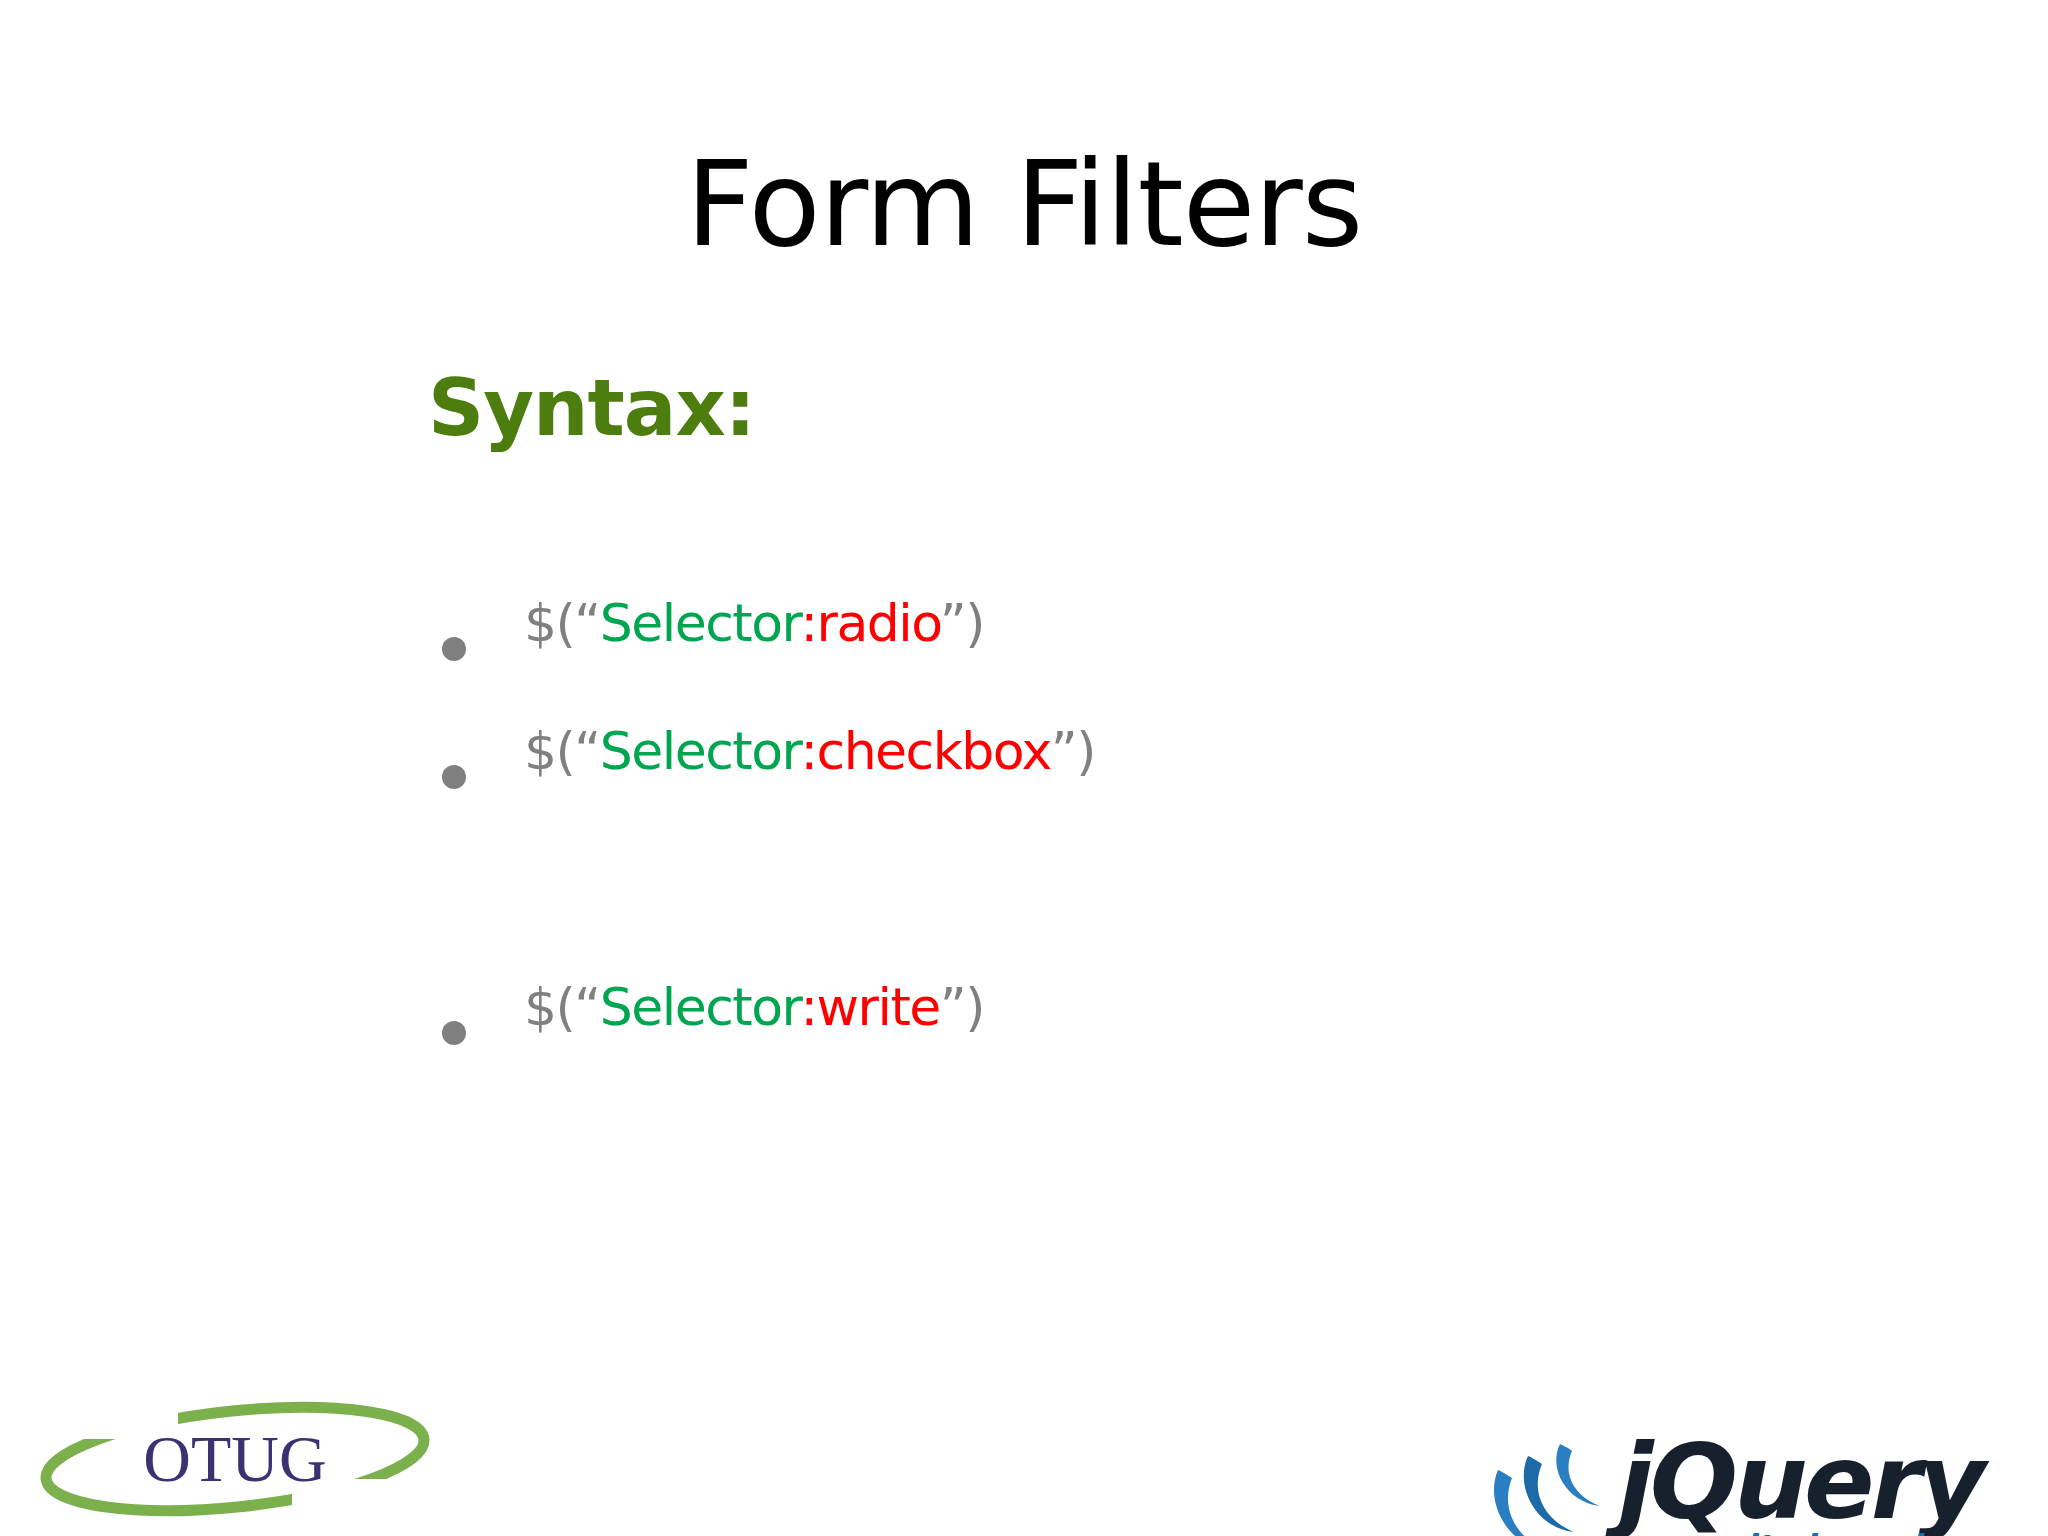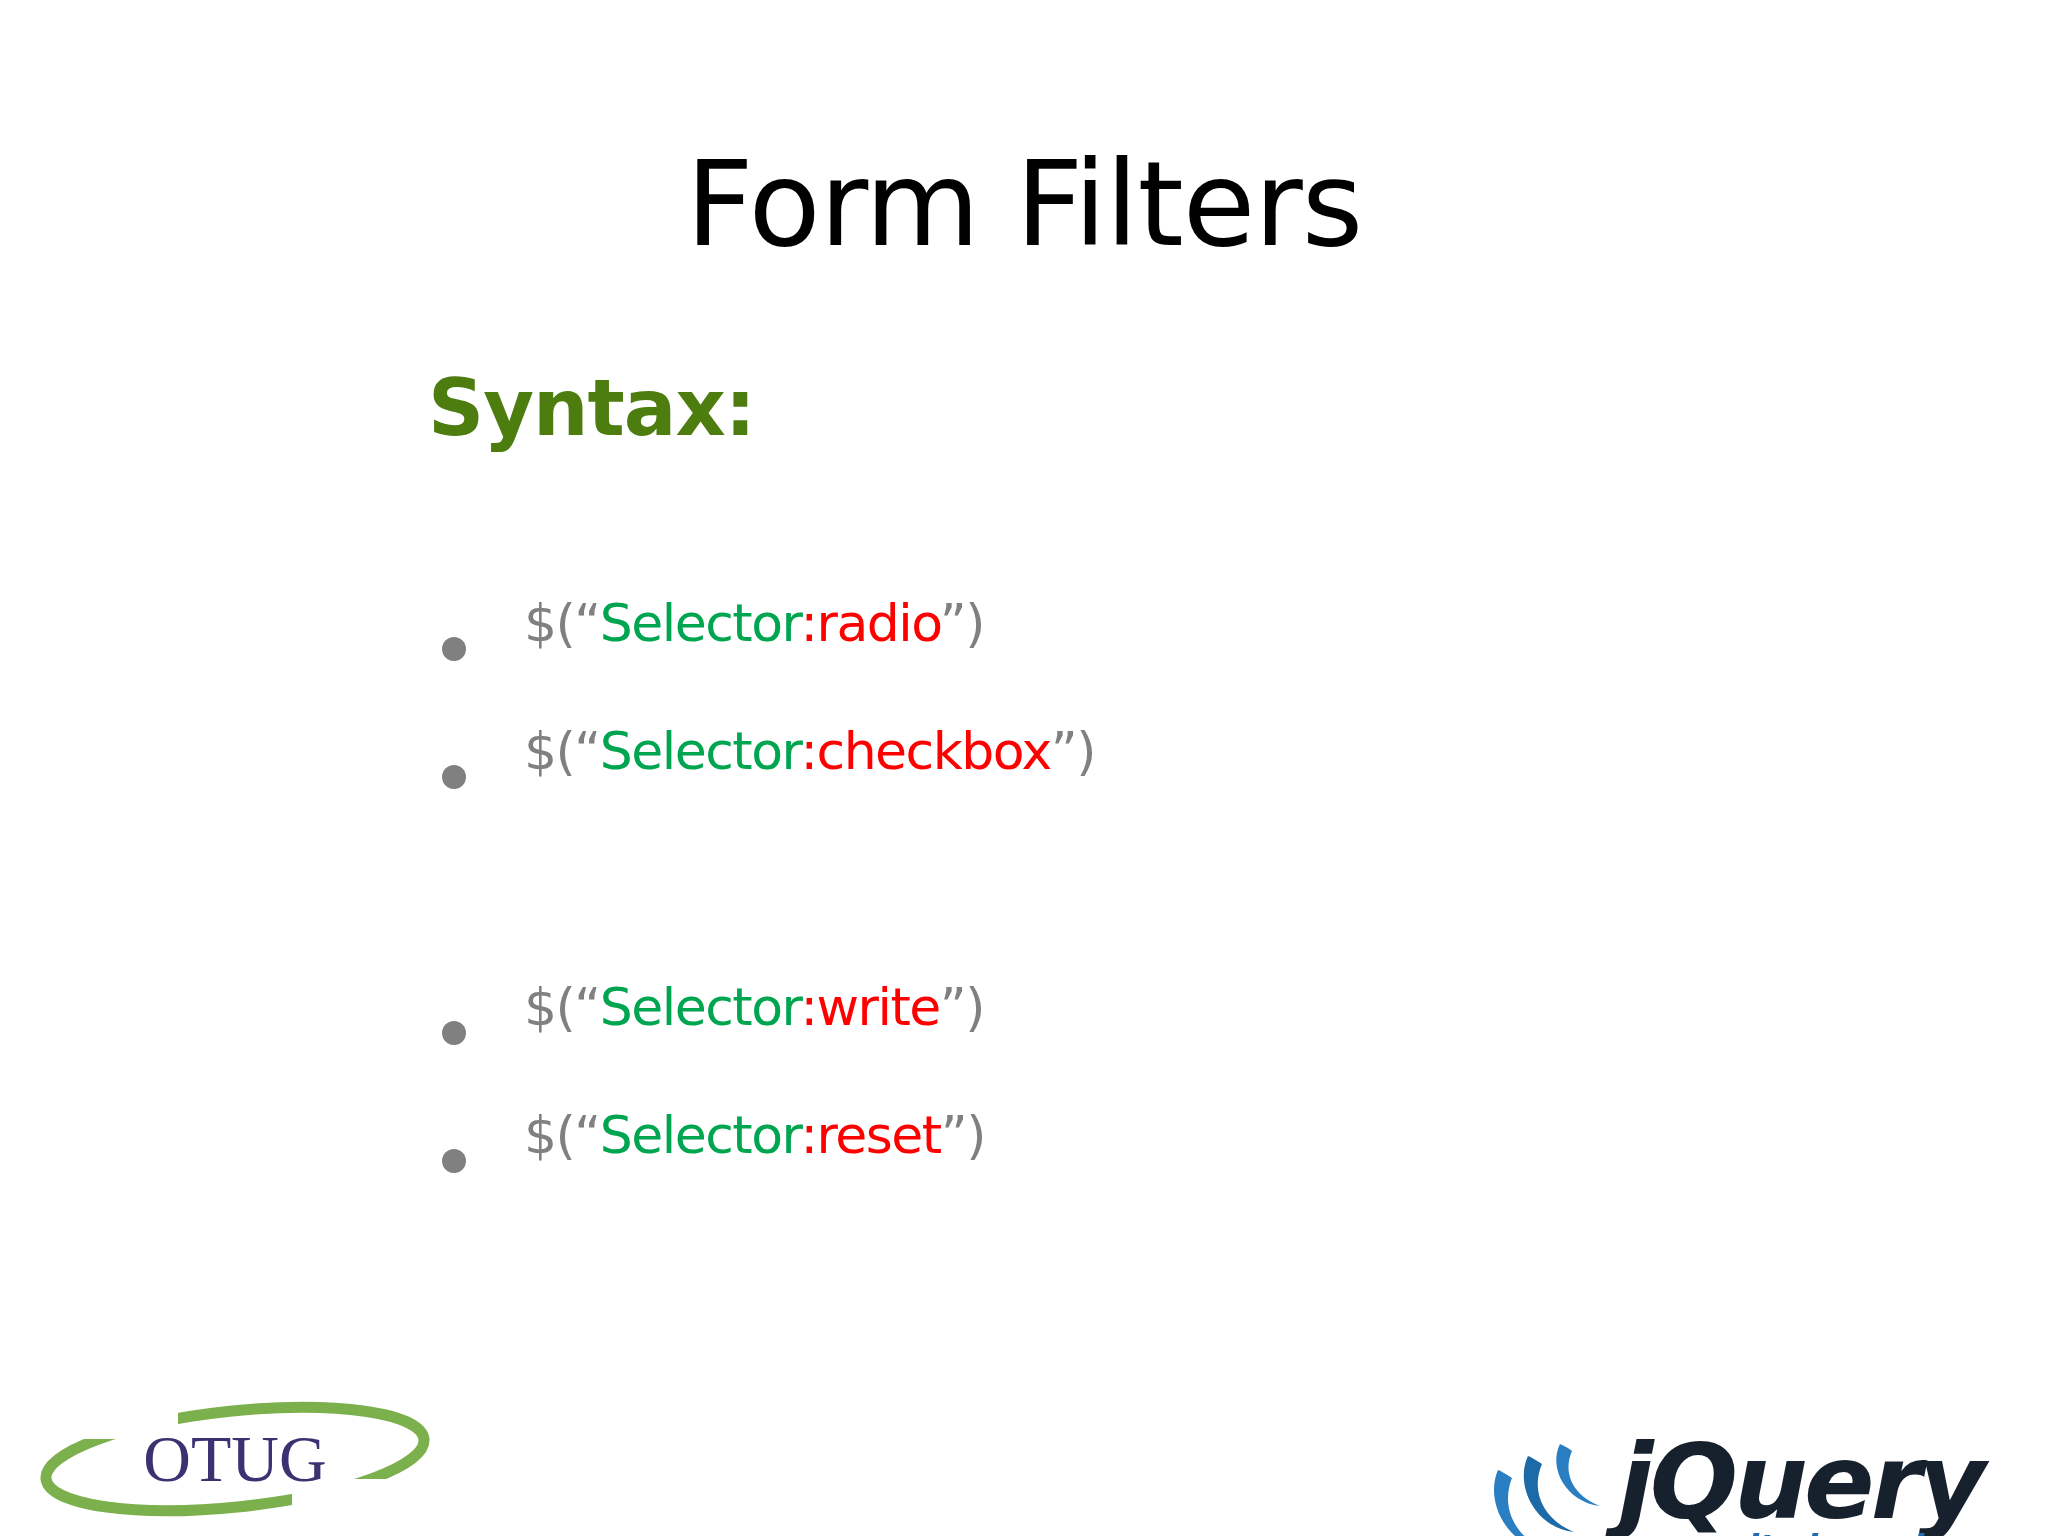--- a/index.html
+++ b/index.html
@@ -170,26 +170,20 @@
 
     <div class="bullet-row spacer"></div>
 
     <div class="bullet-row">
       <span class="bullet-dot"></span>
       <span class="bullet-code">
         <span class="tok-punct">$(“</span><span class="tok-sel">Selector</span><span class="tok-filter">:write</span><span class="tok-punct">”)</span>
       </span>
     </div>
 
-    <div class="bullet-row">
-      <span class="bullet-dot"></span>
-      <span class="bullet-code">
-        <span class="tok-punct">$(“</span><span class="tok-sel">Selector</span><span class="tok-filter">:reset</span><span class="tok-punct">”)</span>
-      </span>
-    </div>
 
   </div>
 
   <div class="otug-logo">
     <svg width="410" height="128" viewBox="0 0 410 128">
       <ellipse cx="205" cy="64" rx="190" ry="48" fill="none" stroke="#7CB04D" stroke-width="11" transform="rotate(-6 205 64)"></ellipse>
       <rect x="0" y="0" width="148" height="44" fill="#ffffff"></rect>
       <rect x="262" y="84" width="148" height="44" fill="#ffffff"></rect>
       <text x="205" y="86" text-anchor="middle" font-family="'Liberation Serif', serif" font-size="66" fill="#3B3272">OTUG</text>
     </svg>

